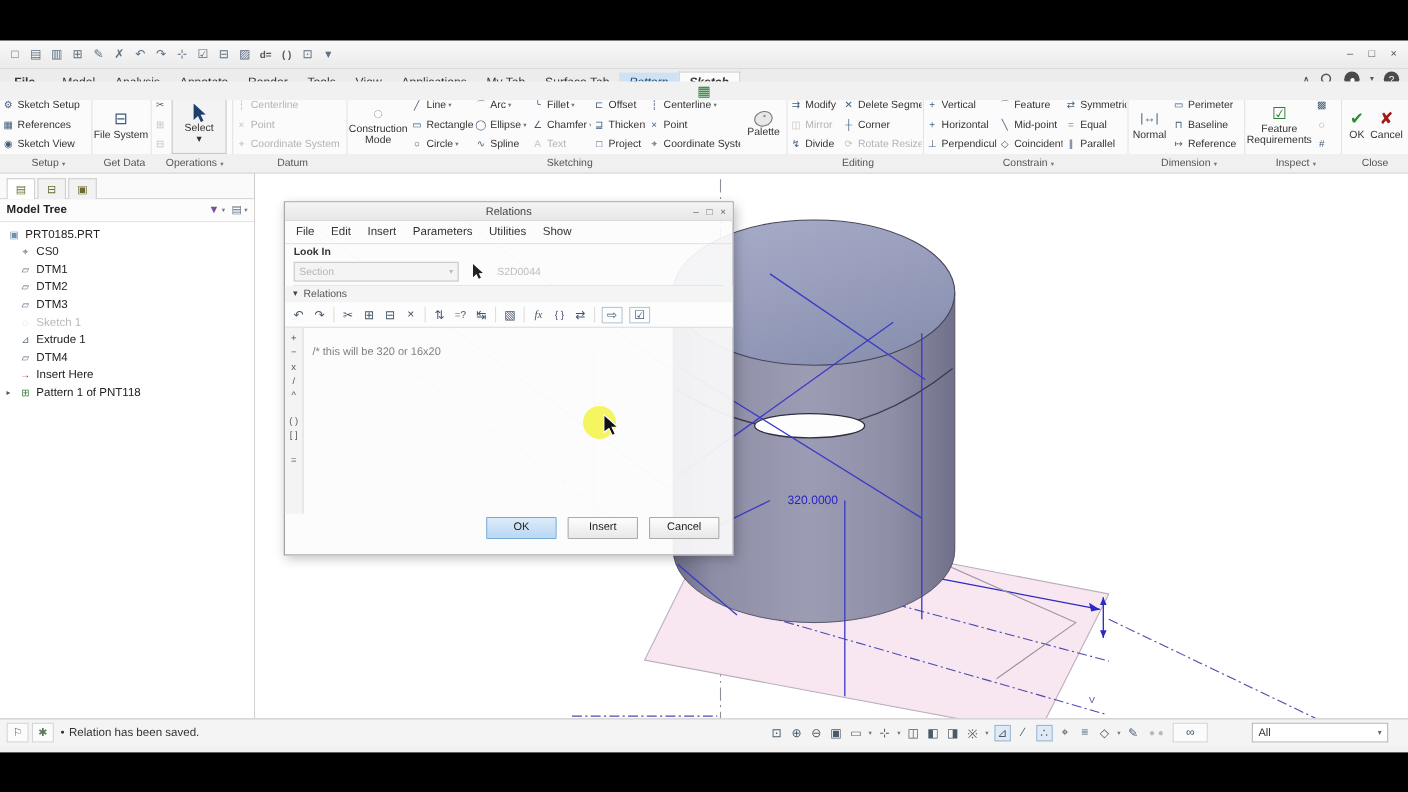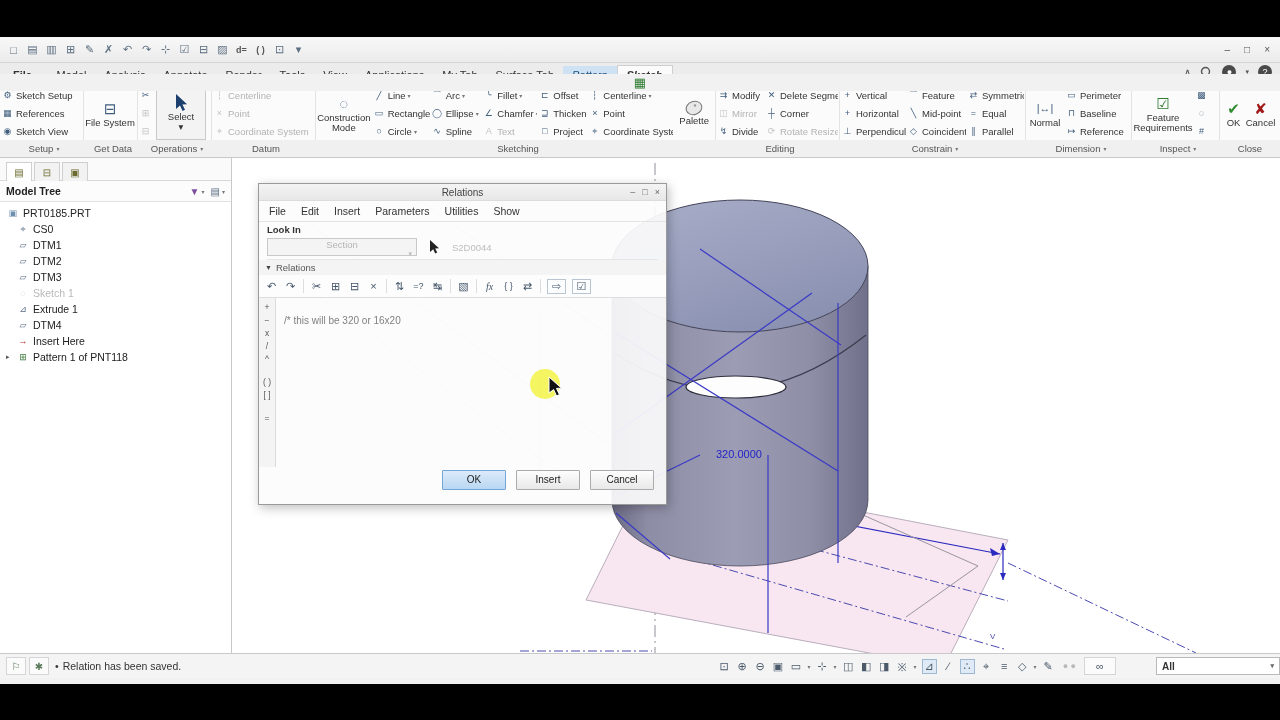--- a/index.html
+++ b/index.html
@@ -84,21 +84,21 @@
   .dlg-title{height:16px;background:linear-gradient(#f4f4f4,#e7e7e7);border-bottom:1px solid #dcdcdc;
              display:flex;align-items:center;position:relative;}
   .dlg-title .t{position:absolute;left:0;right:0;text-align:center;font-size:10px;color:#444;}
   .dlg-title .c{margin-left:auto;display:flex;gap:7px;padding-right:6px;font-size:9px;color:#666;z-index:2;}
   .dlg-menu{height:20px;display:flex;align-items:center;gap:15px;padding-left:10px;border-bottom:1px solid #e3e3e3;}
   .dlg-menu .m{color:#333;font-size:10.5px;}
   .lookin{padding:2px 8px 0 8px;}
   .lookin .lab{font-size:9.5px;color:#333;font-weight:bold;}
   .lookin-row{display:flex;align-items:center;gap:12px;height:24px;border-bottom:1px solid #e6e6e6;}
   .fake-sel{width:140px;height:16px;border:1px solid #c9c9c9;background:#f4f4f4;color:#b5b5b5;
-            display:flex;align-items:center;padding:0 4px;font-size:9.5px;flex-direction:column;}
+            display:flex;align-items:center;padding:0 4px;font-size:9.5px;}
   .fake-sel .car{margin-left:auto;font-size:7px;color:#bbb;}
   .objname{color:#bdbdbd;font-size:9.5px;}
   .relbar{display:flex;align-items:center;height:15px;padding-left:6px;color:#555;font-size:9.5px;background:#f4f4f4;}
   .relbar .tri{font-size:7px;margin-right:4px;color:#444;}
   .dlg-tools{display:flex;align-items:center;gap:6px;height:22px;padding:0 6px;border-bottom:1px solid #ddd;background:#fdfdfd;}
   .dti{font-size:11px;color:#44556a;min-width:13px;text-align:center;}
   .dti.fx{font-style:italic;font-family:"Liberation Serif",serif;font-size:10px;}
   .dsep{width:1px;height:14px;background:#ddd;}
   .dti.boxed{border:1px solid #b9c6d2;background:#fcfdff;padding:0 2px;}
   .dlg-body{display:flex;height:169px;}
@@ -124,21 +124,21 @@
           justify-content:center;font-size:10px;color:#5c7a5c;}
   .sb-msg{margin-left:4px;}
   .sb-icons{margin-left:auto;display:flex;align-items:center;gap:5px;font-size:11px;color:#4a5a6a;}
   .sb-icons .si{min-width:13px;text-align:center;}
   .sb-icons .si.pressed{border:1px solid #9fb8d2;background:#dfeaf6;}
   .sb-icons .car{font-size:6px;color:#777;}
   .sb-dots{color:#b9b9b9;margin:0 8px;font-size:9px;}
   .sb-find{width:30px;height:16px;border:1px solid #d5d5d5;background:#fbfbfb;display:flex;align-items:center;
            justify-content:center;color:#4a5a6a;font-size:11px;margin-right:40px;}
   .sb-filter{width:112px;height:16px;border:1px solid #b9b9b9;background:#fff;display:flex;align-items:center;
-             padding:0 5px;font-size:10px;color:#333;font-weight:bold;}
+             padding:0 5px;margin-right:18px;font-size:10px;color:#333;}
   .sb-filter .car{margin-left:auto;font-size:7px;color:#666;}
 
   .hl{position:absolute;z-index:9;}
 </style>
 </head>
 <body>
 
 <div class="app">
 
   <div class="titlebar">

